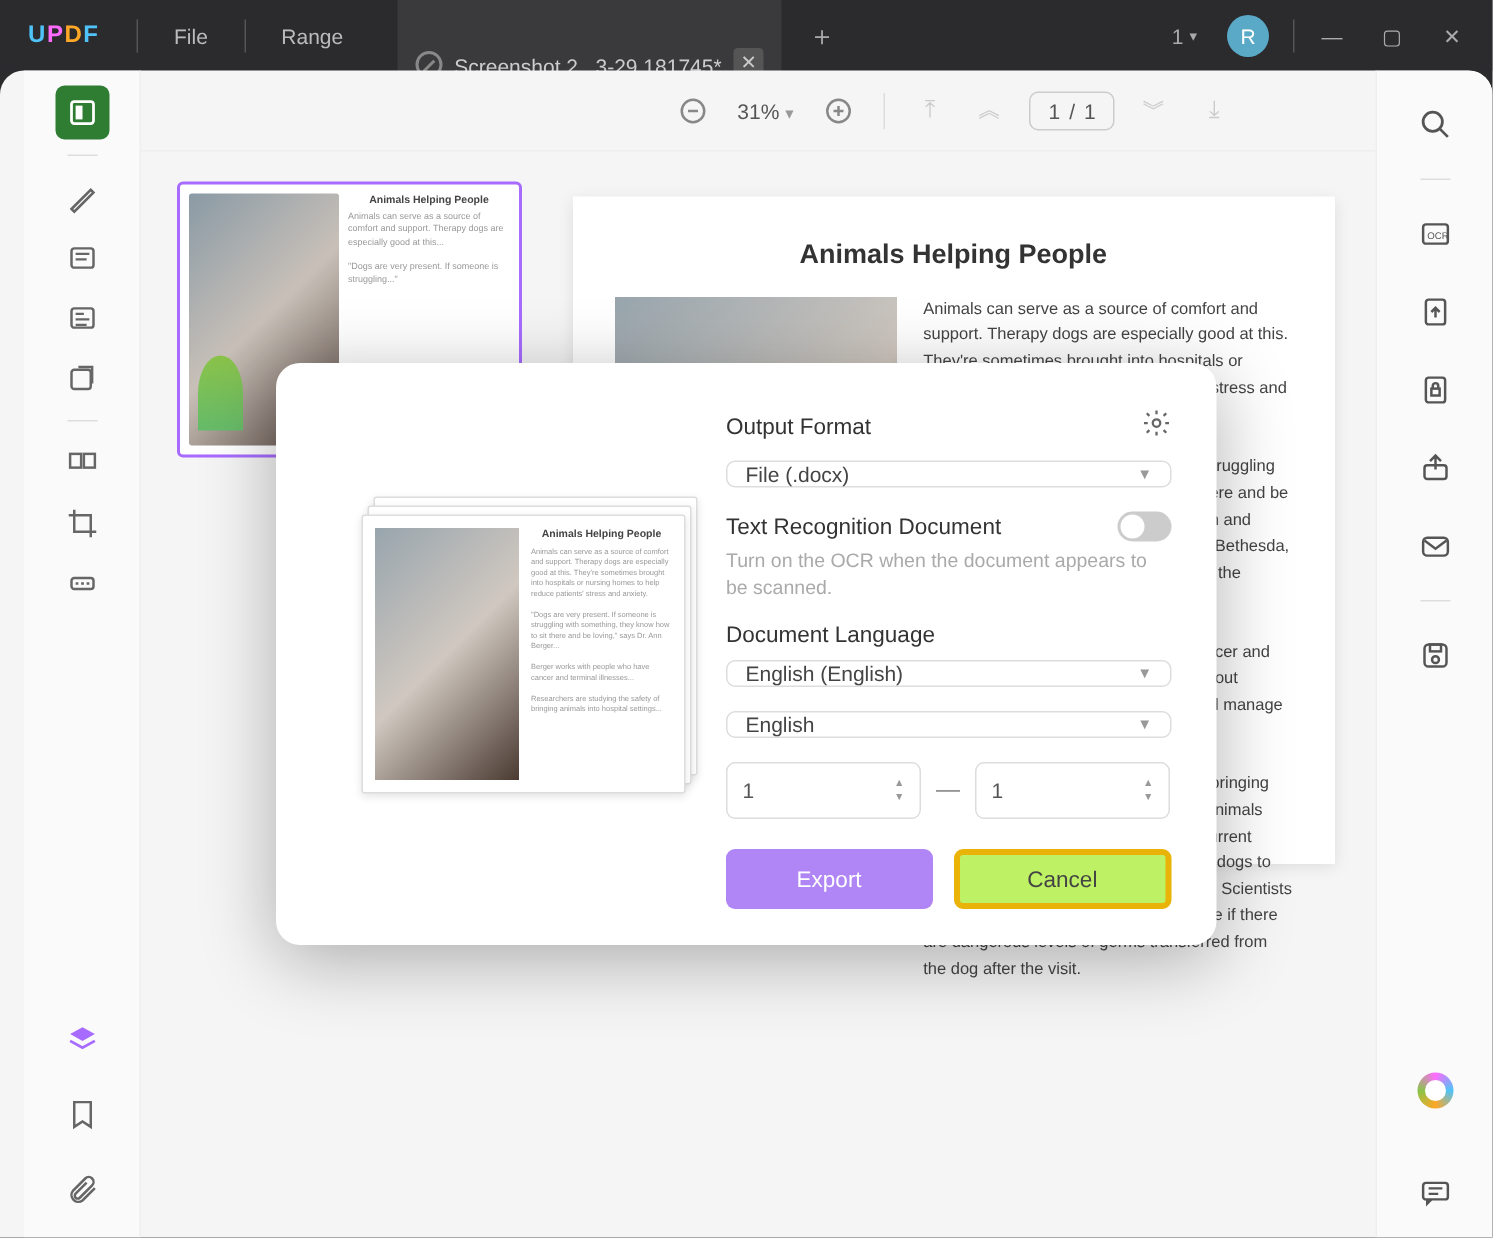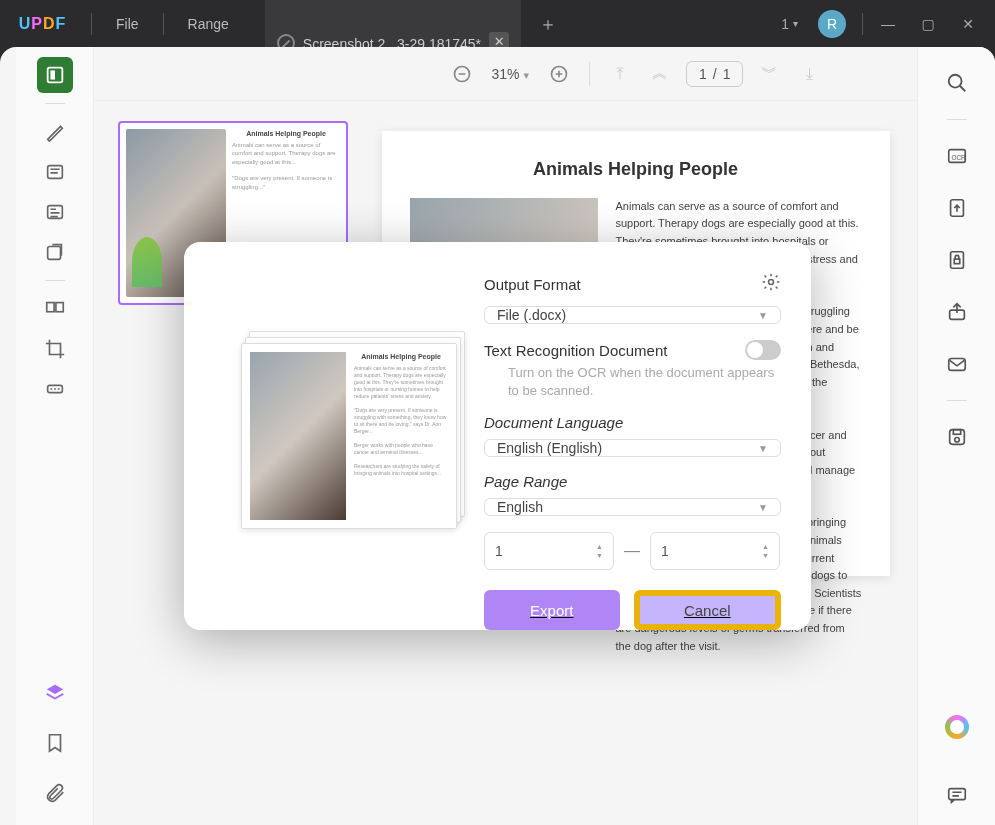--- a/index.html
+++ b/index.html
@@ -78,30 +78,30 @@
   .mright{flex:1;display:flex;flex-direction:column;}
   .mhead{display:flex;justify-content:space-between;align-items:center;margin-bottom:10px;}
   .mhead h3{font-size:15px;font-weight:500;color:#333;}
   .gear{color:#666;cursor:pointer;}
   .sel{width:100%;height:38px;border:1px solid #ddd;border-radius:6px;padding:0 12px;font-size:14px;color:#444;display:flex;align-items:center;justify-content:space-between;cursor:pointer;background:#fff;margin-bottom:16px;}
   .sel .tri{color:#999;font-size:10px;}
   .row{display:flex;justify-content:space-between;align-items:center;margin-bottom:4px;}
   .row h3{font-size:15px;font-weight:500;color:#333;}
   .toggle{width:36px;height:20px;background:#ccc;border-radius:10px;position:relative;cursor:pointer;}
   .toggle:after{content:"";position:absolute;width:16px;height:16px;background:#fff;border-radius:50%;top:2px;left:2px;}
-  .hint{font-size:13px;color:#aaa;margin-bottom:14px;line-height:1.4;margin-left:24px;}
-  .label{font-size:15px;color:#333;margin-bottom:8px;font-style:italic;}
+  .hint{font-size:13px;color:#aaa;margin-bottom:14px;line-height:1.4;}
+  .label{font-size:15px;color:#333;margin-bottom:8px;}
   .rangerow{display:flex;align-items:center;gap:10px;margin-bottom:20px;}
   .num{width:130px;height:38px;border:1px solid #ddd;border-radius:6px;padding:0 10px;display:flex;align-items:center;justify-content:space-between;font-size:14px;color:#555;}
   .spin{display:flex;flex-direction:column;font-size:7px;color:#999;line-height:1;gap:2px;}
   .dash{color:#888;}
-  .btns{display:flex;gap:14px;text-decoration:underline;}
+  .btns{display:flex;gap:14px;}
   .btn{flex:1;height:40px;border-radius:6px;display:flex;align-items:center;justify-content:center;font-size:15px;cursor:pointer;}
   .btn.primary{background:#b085f5;color:#fff;}
-  .btn.secondary{background:#c4b5fd;border:6px solid #eab308;color:#444;}
+  .btn.secondary{background:#bef264;border:4px solid #eab308;color:#444;}
 </style>
 </head>
 <body>
 
 <div class="titlebar">
   <div class="logo">
       <span>U</span>
       <span>P</span>
       <span>D</span>
       <span>F</span>
@@ -337,21 +337,20 @@
         <div class="row">
           <h3>Text Recognition Document</h3>
           <div class="toggle"></div>
         </div>
         <div class="hint">Turn on the OCR when the document appears to be scanned.</div>
         <div class="label">Document Language</div>
         <div class="sel">
           <span>English (English)</span>
             <span class="tri">▼</span>
         </div>
-        <div class="label">Page Range</div>
         <div class="sel">
           <span>English</span>
             <span class="tri">▼</span>
         </div>
         <div class="rangerow">
           <div class="num">
             <span>1</span>
             <div class="spin">
                 <span>▲</span>
                 <span>▼</span>

